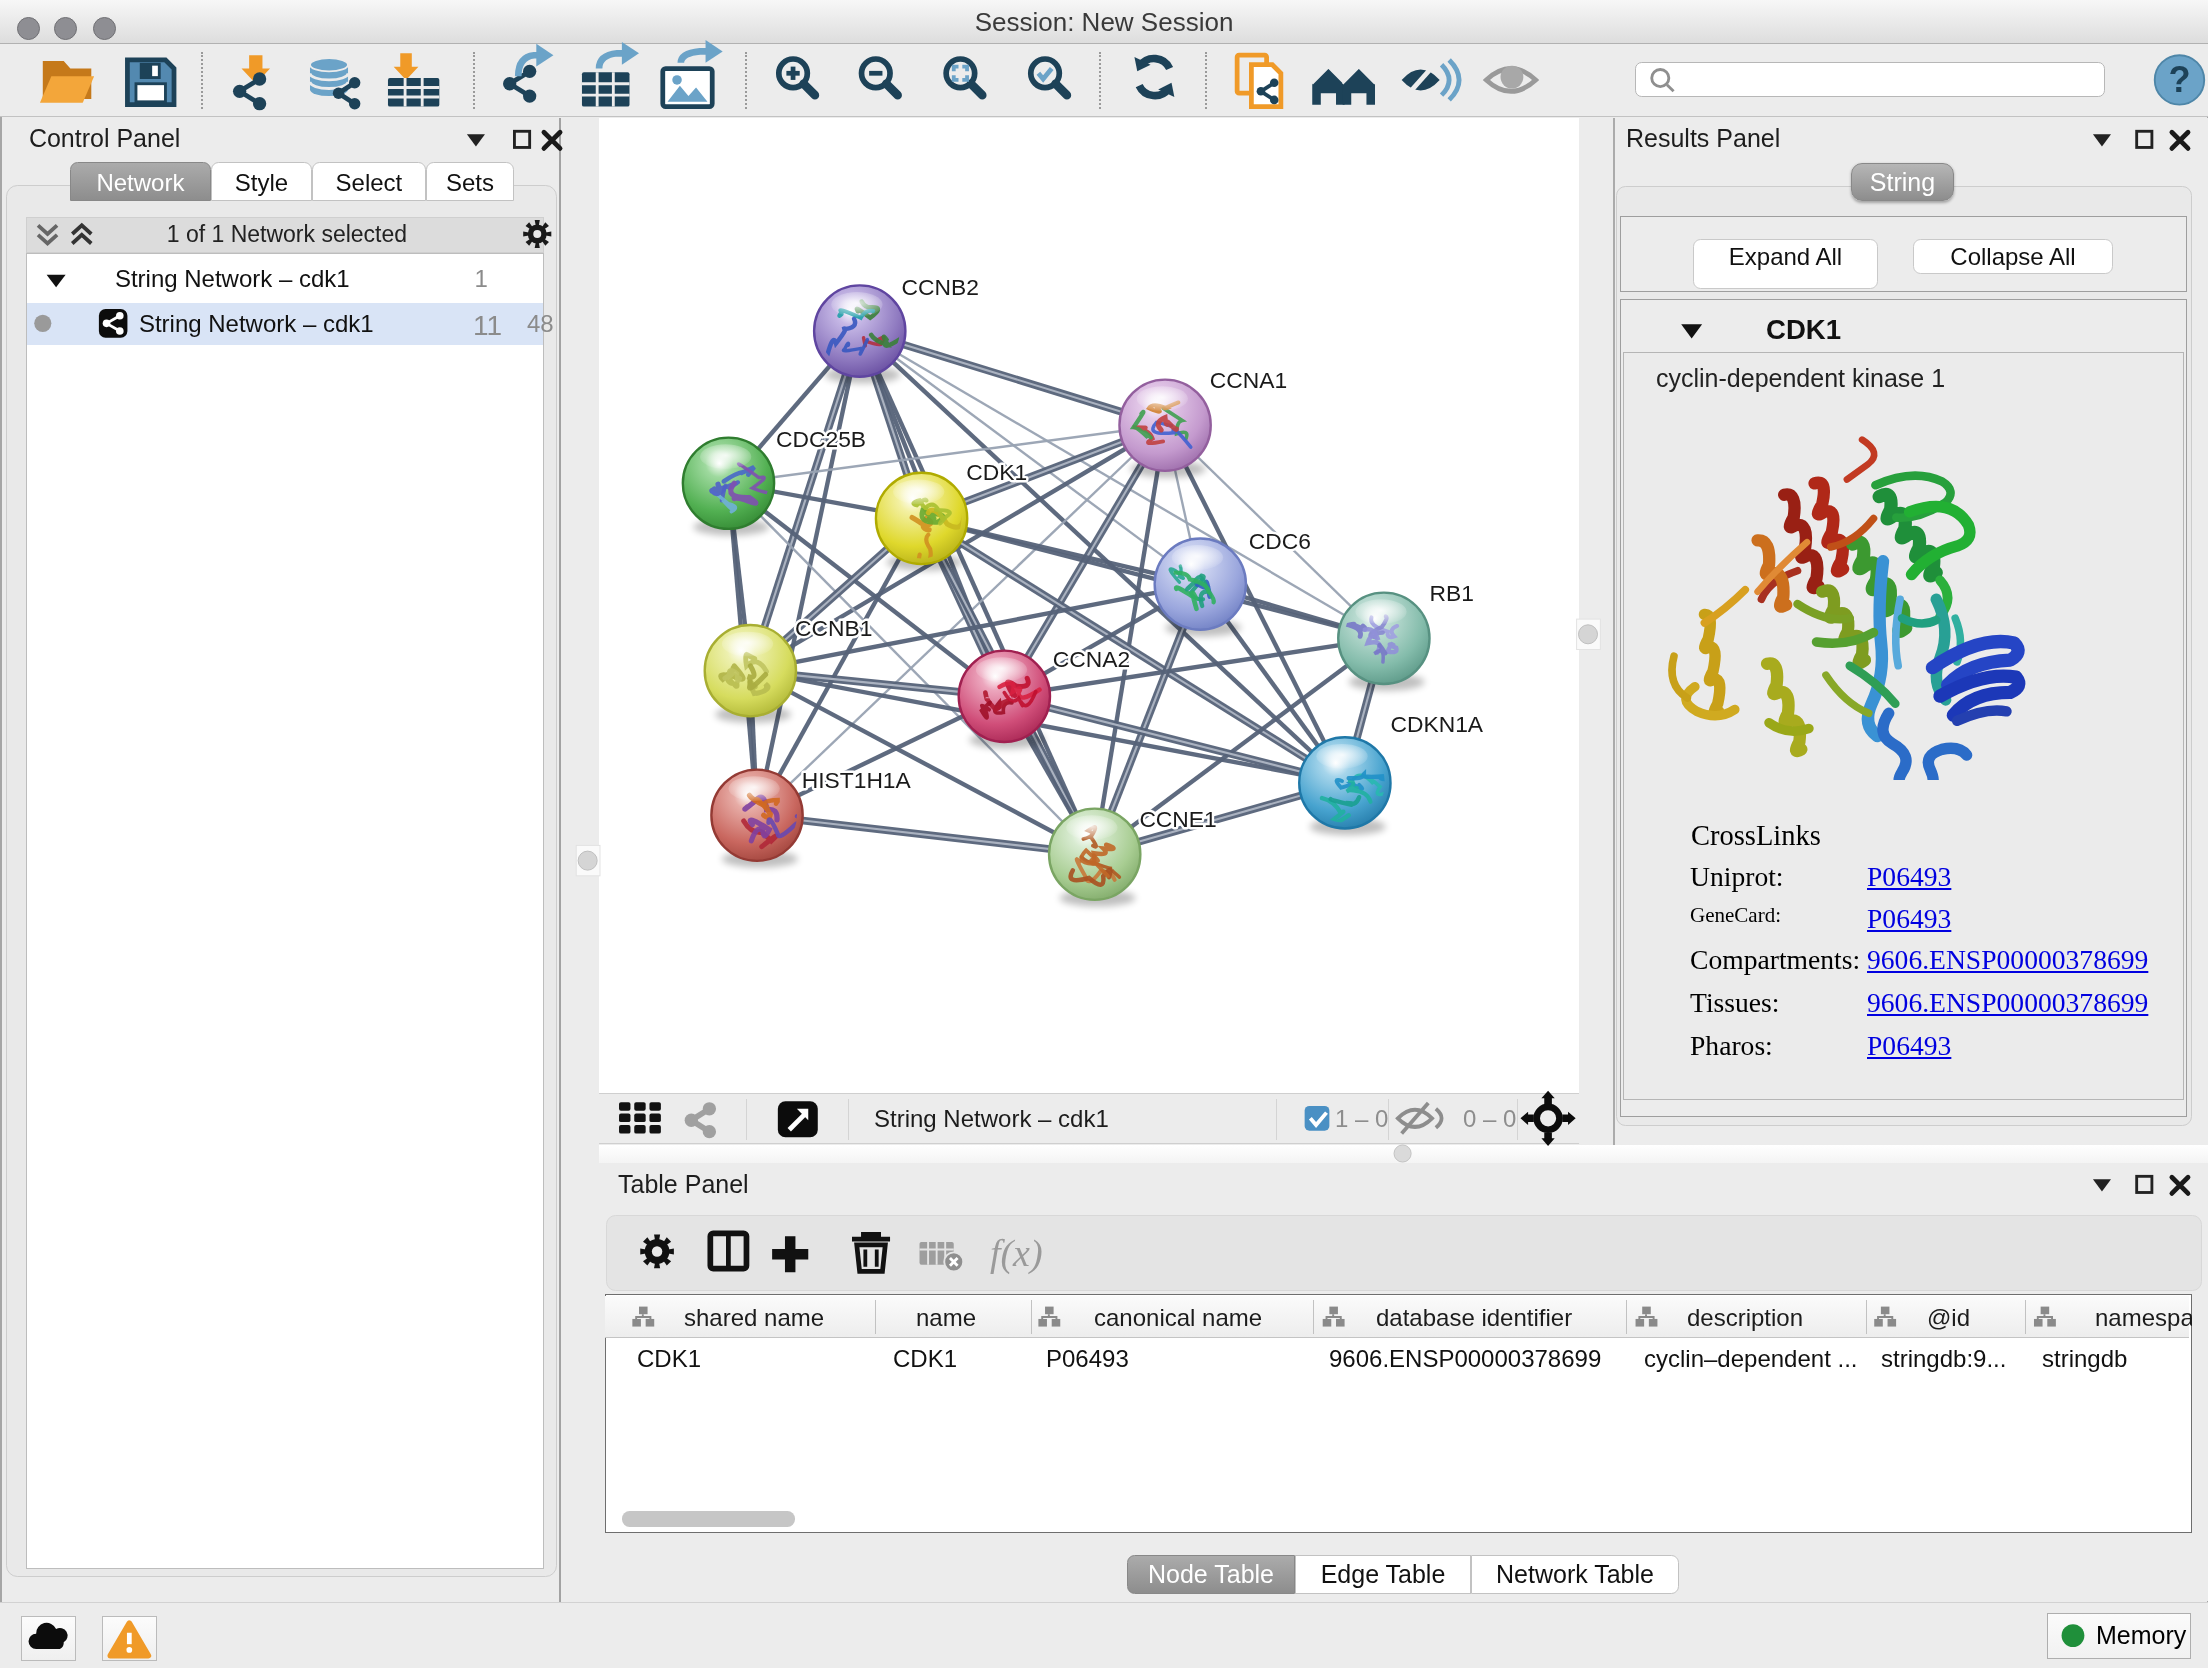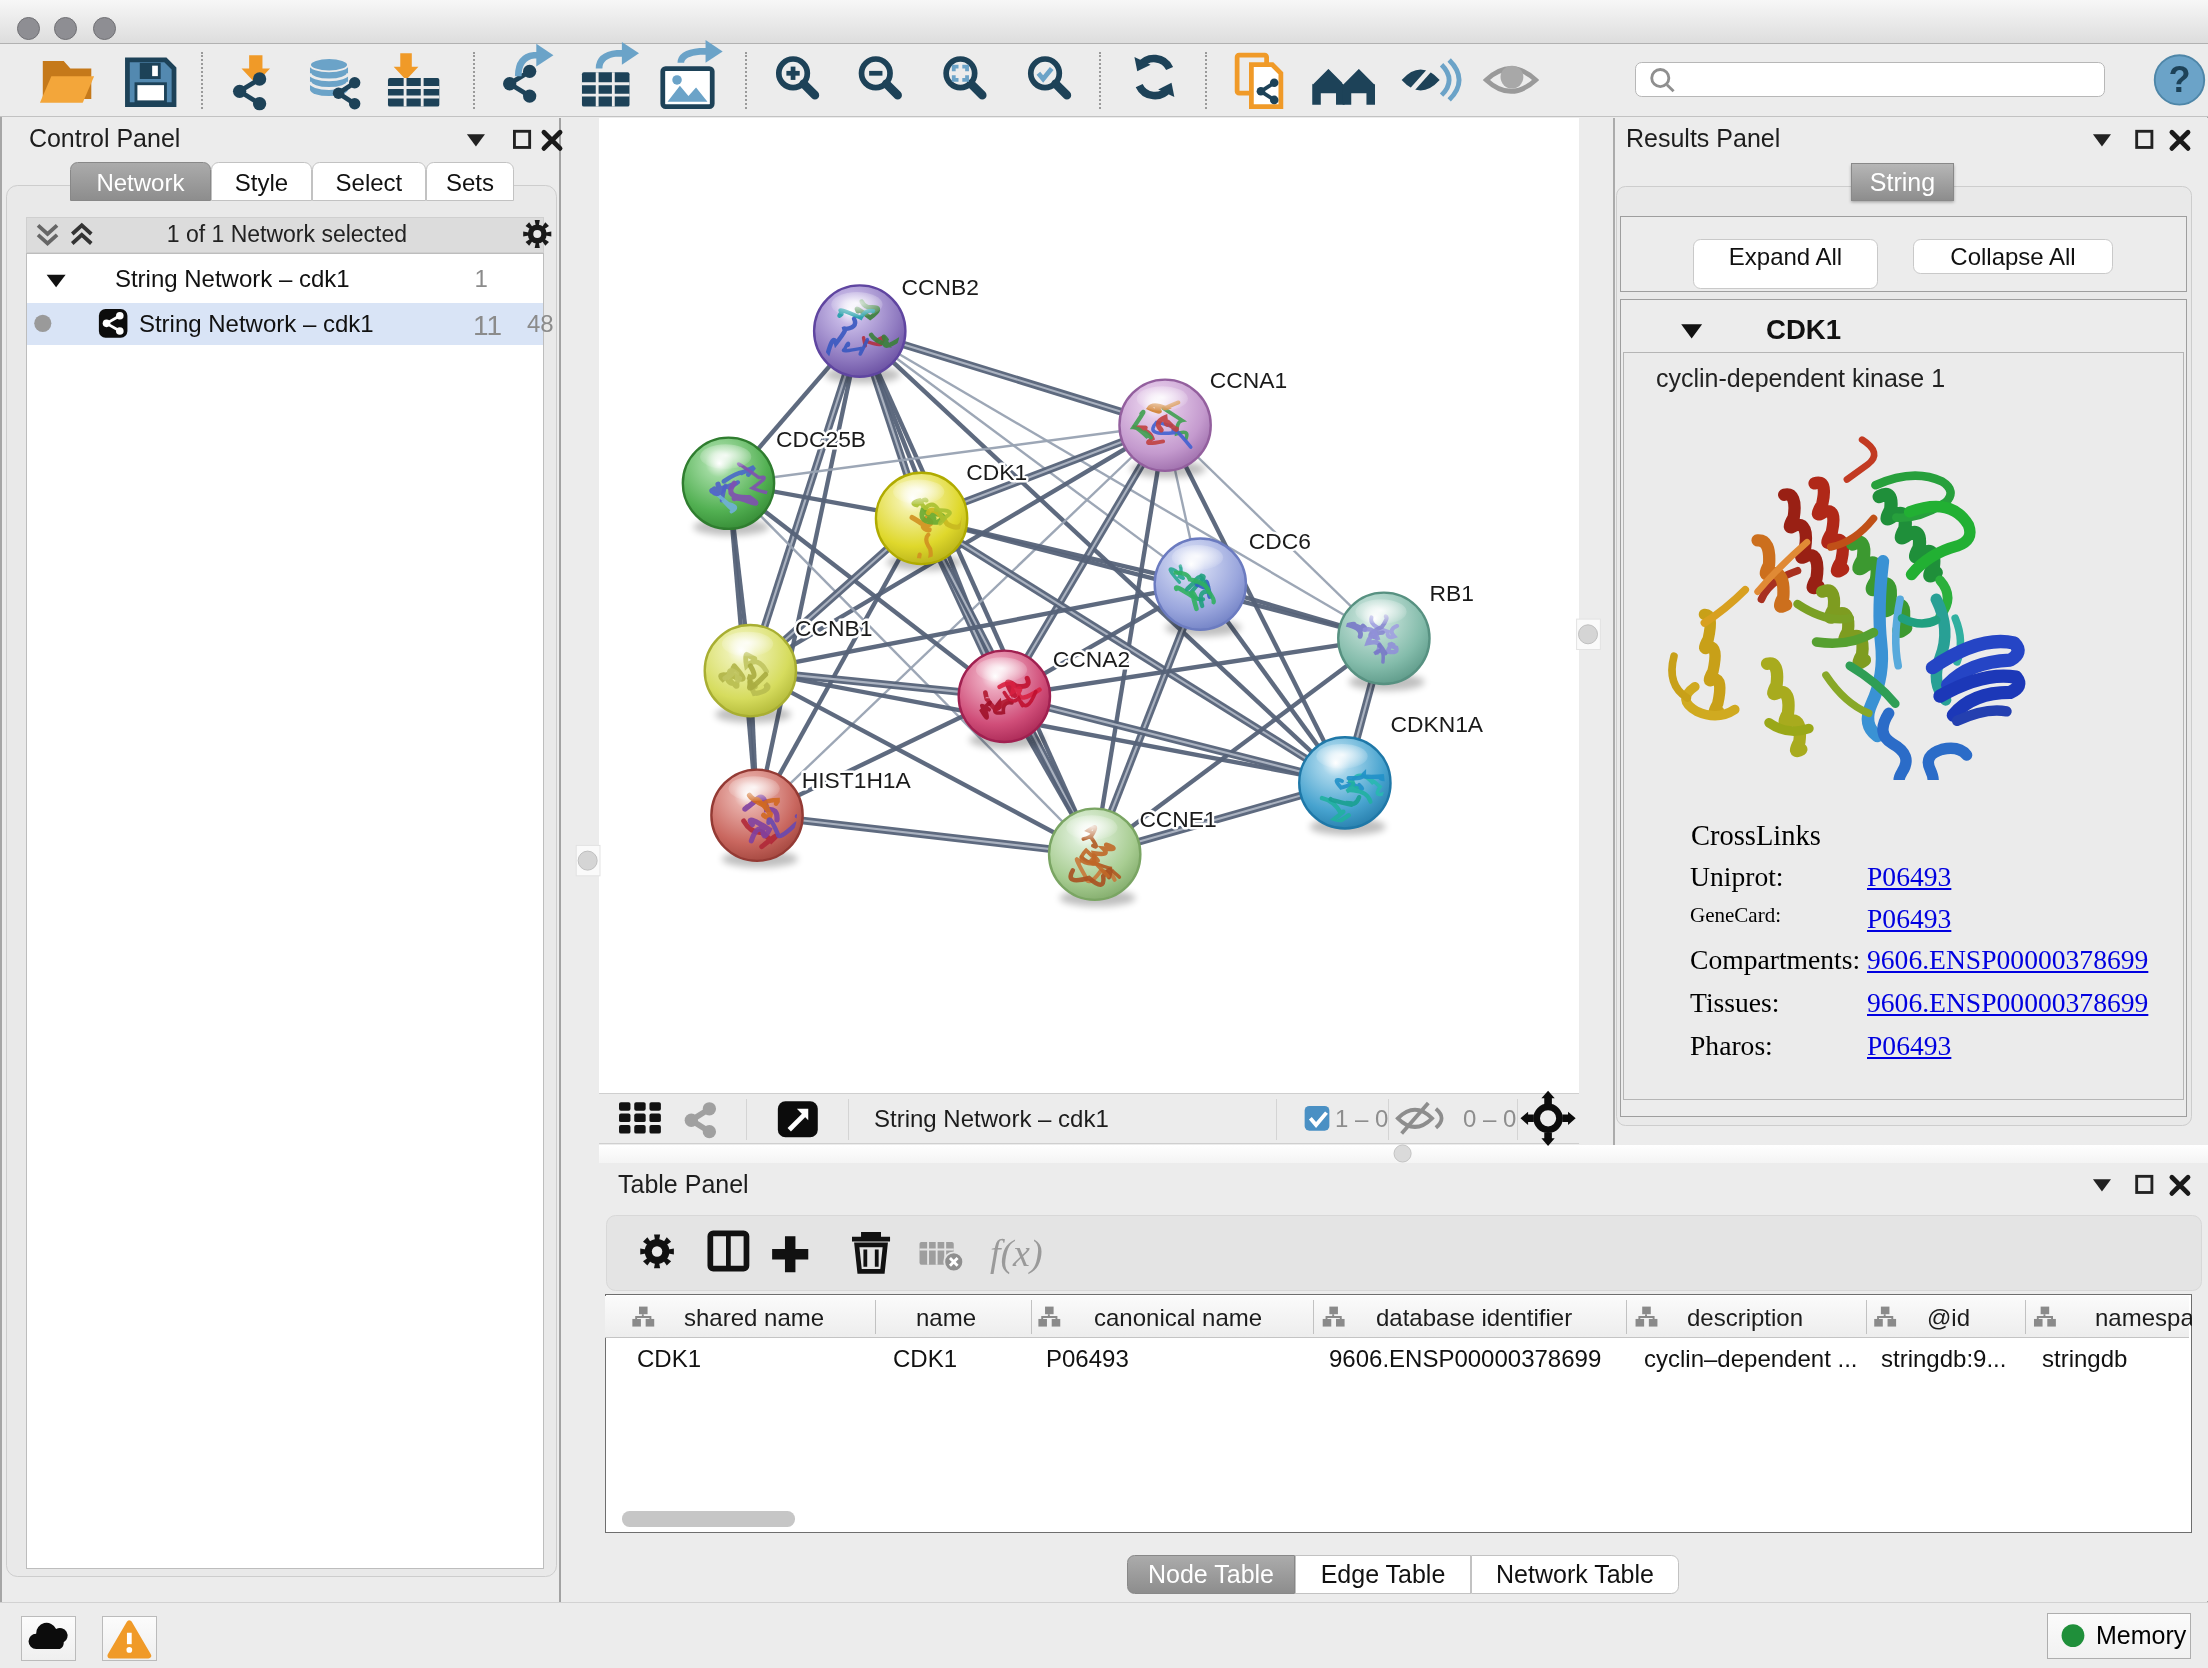--- a/index.html
+++ b/index.html
@@ -30,21 +30,21 @@
   #netbar{left:599px;top:1093px;width:980px;height:51px;background:#ececec;
      border-top:1px solid #cfcfcf;border-bottom:1px solid #cfcfcf;box-sizing:border-box;}
   .nbsep{position:absolute;top:4.8px;height:41px;width:0;border-left:1.9px solid #d4d4d4;}
   #hsplit{left:599px;top:1145px;width:1609px;height:18px;
      background:linear-gradient(#ffffff,#f4f4f4);}
   #rpanel{left:1617px;top:118px;width:592px;height:1027px;background:#ececec;}
   #rpanel-border{left:1613px;top:118px;width:1.9px;height:1027px;background:#ababab;}
   #rp-body{position:absolute;left:1616px;top:186px;width:576px;height:940px;background:#e9e9e9;
      border:1px solid #cdcdcd;border-radius:9.5px;box-sizing:border-box;}
   #stringtab{position:absolute;left:1851px;top:163px;width:103px;height:38px;
-     background:linear-gradient(#b6b6b6,#8d8d8d);border:1px solid #898989;border-radius:0;
+     background:linear-gradient(#b6b6b6,#8d8d8d);border:1px solid #898989;border-radius:11px;
      color:#fff;font-size:25px;text-align:center;line-height:36px;box-sizing:border-box;
      box-shadow:0 1.9px 2.9px rgba(0,0,0,.3);z-index:5;}
   .rbox{position:absolute;background:#ececec;border:1px solid #9e9e9e;box-sizing:border-box;}
   .btn{position:absolute;background:#fff;border:1px solid #c9c9c9;border-radius:7.6px;
      font-size:24px;color:#111;text-align:center;box-sizing:border-box;}
   #rp-inner{position:absolute;left:1623px;top:352px;width:561px;height:748px;
      background:#ebebeb;border:1px solid #b5b5b5;box-sizing:border-box;}
   .ser{font-family:"Liberation Serif",serif;}
   .link{color:#0000e0;text-decoration:underline;}
   #tpanel{left:599px;top:1163px;width:1609px;height:438px;background:#ececec;}
@@ -66,20 +66,21 @@
      background:linear-gradient(#fbfbfb,#f1f1f1);border:1.9px solid #aeaeae;box-sizing:border-box;}
 </style></head><body>
 
 <div class="abs" style="left:0;top:43px;width:1.9px;height:1625px;background:#a6a6a6;"></div>
 <div class="abs" style="left:2207px;top:43px;width:1.9px;height:1625px;background:#a6a6a6;"></div>
 <div class="abs" style="left:0;top:1666px;width:2208px;height:1.9px;background:#a6a6a6;"></div>
 <div id="titlebar" class="abs">
   <div class="tl" style="left:17px;"></div>
     <div class="tl" style="left:54px;"></div>
   <div class="tl" style="left:93px;"></div>
+    <div id="title">Session: New Session</div>
 </div>
 
 <div id="toolbar" class="abs">
   <div class="tsep" style="left:201px;"></div>
     <div class="tsep" style="left:473px;"></div>
   <div class="tsep" style="left:745px;"></div>
     <div class="tsep" style="left:1099px;"></div>
   <div class="tsep" style="left:1205px;"></div>
     <div id="searchbox"></div>
 </div>

